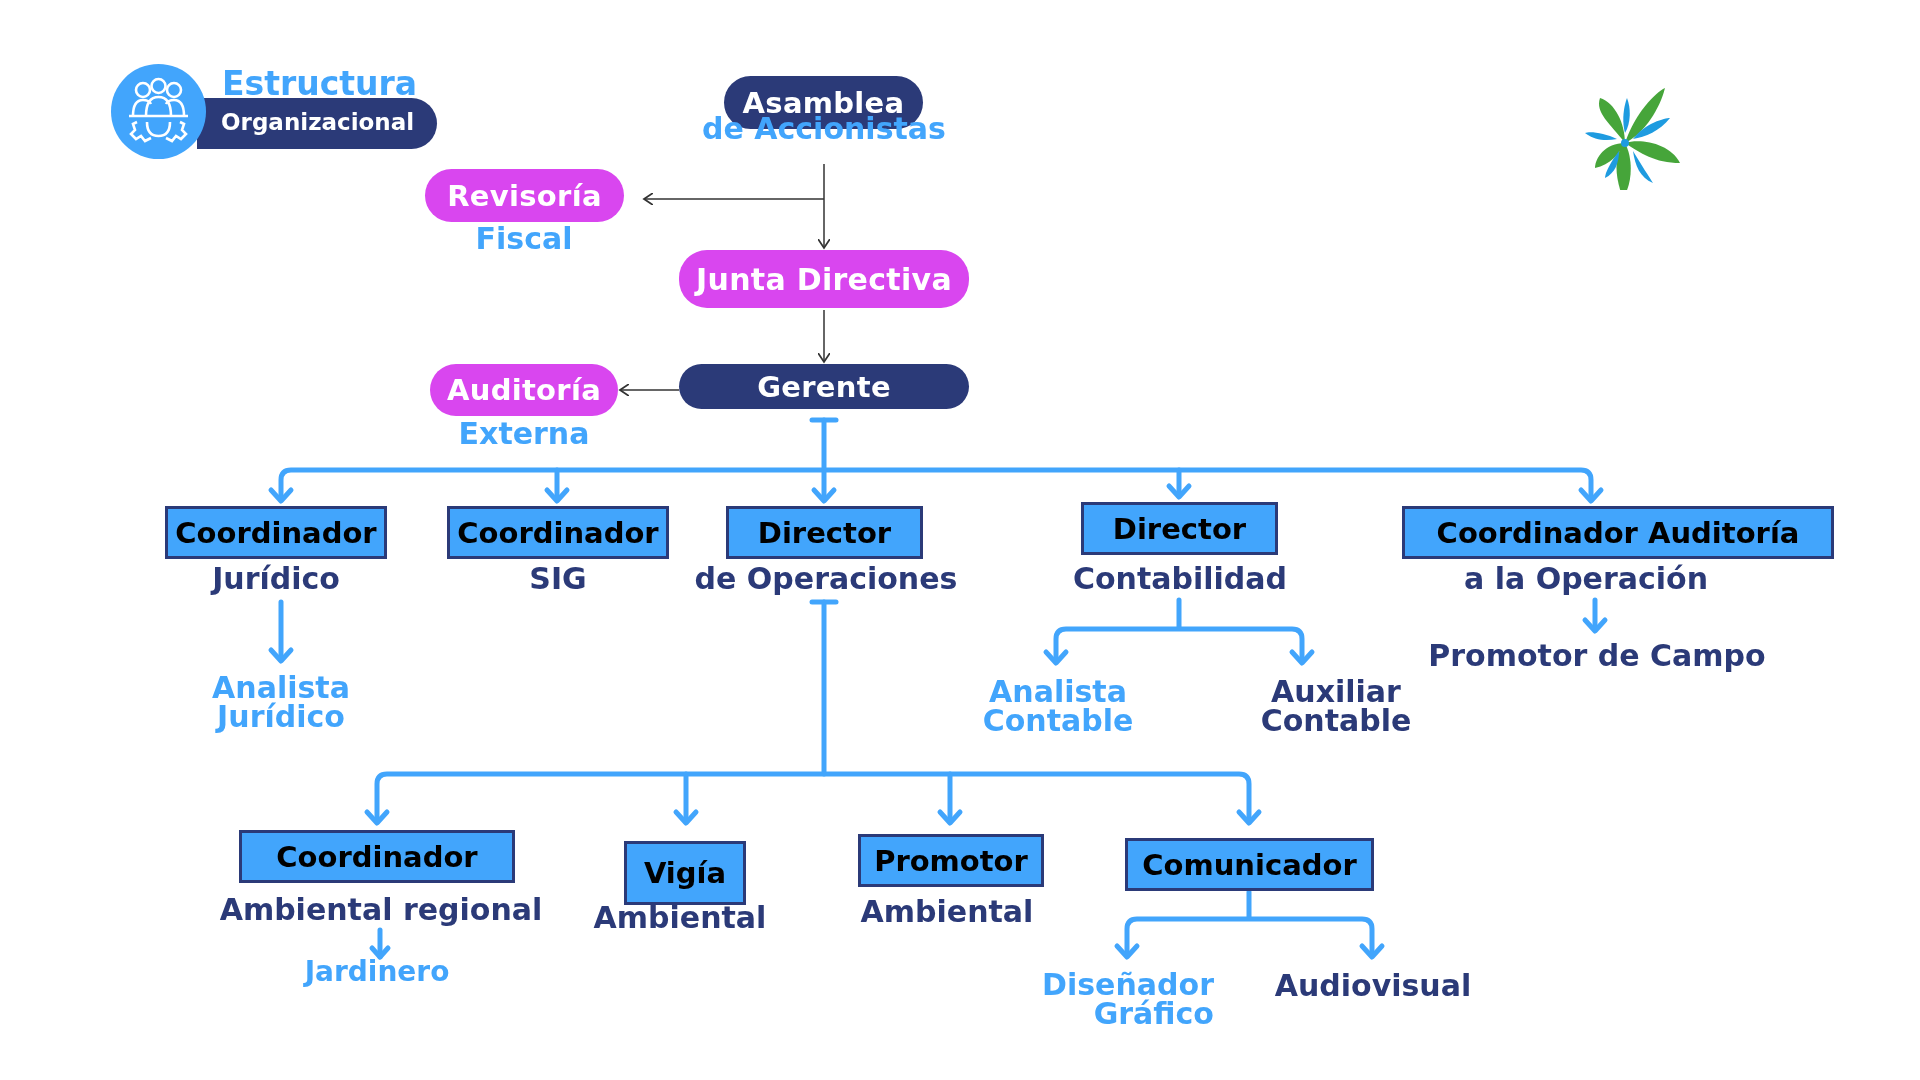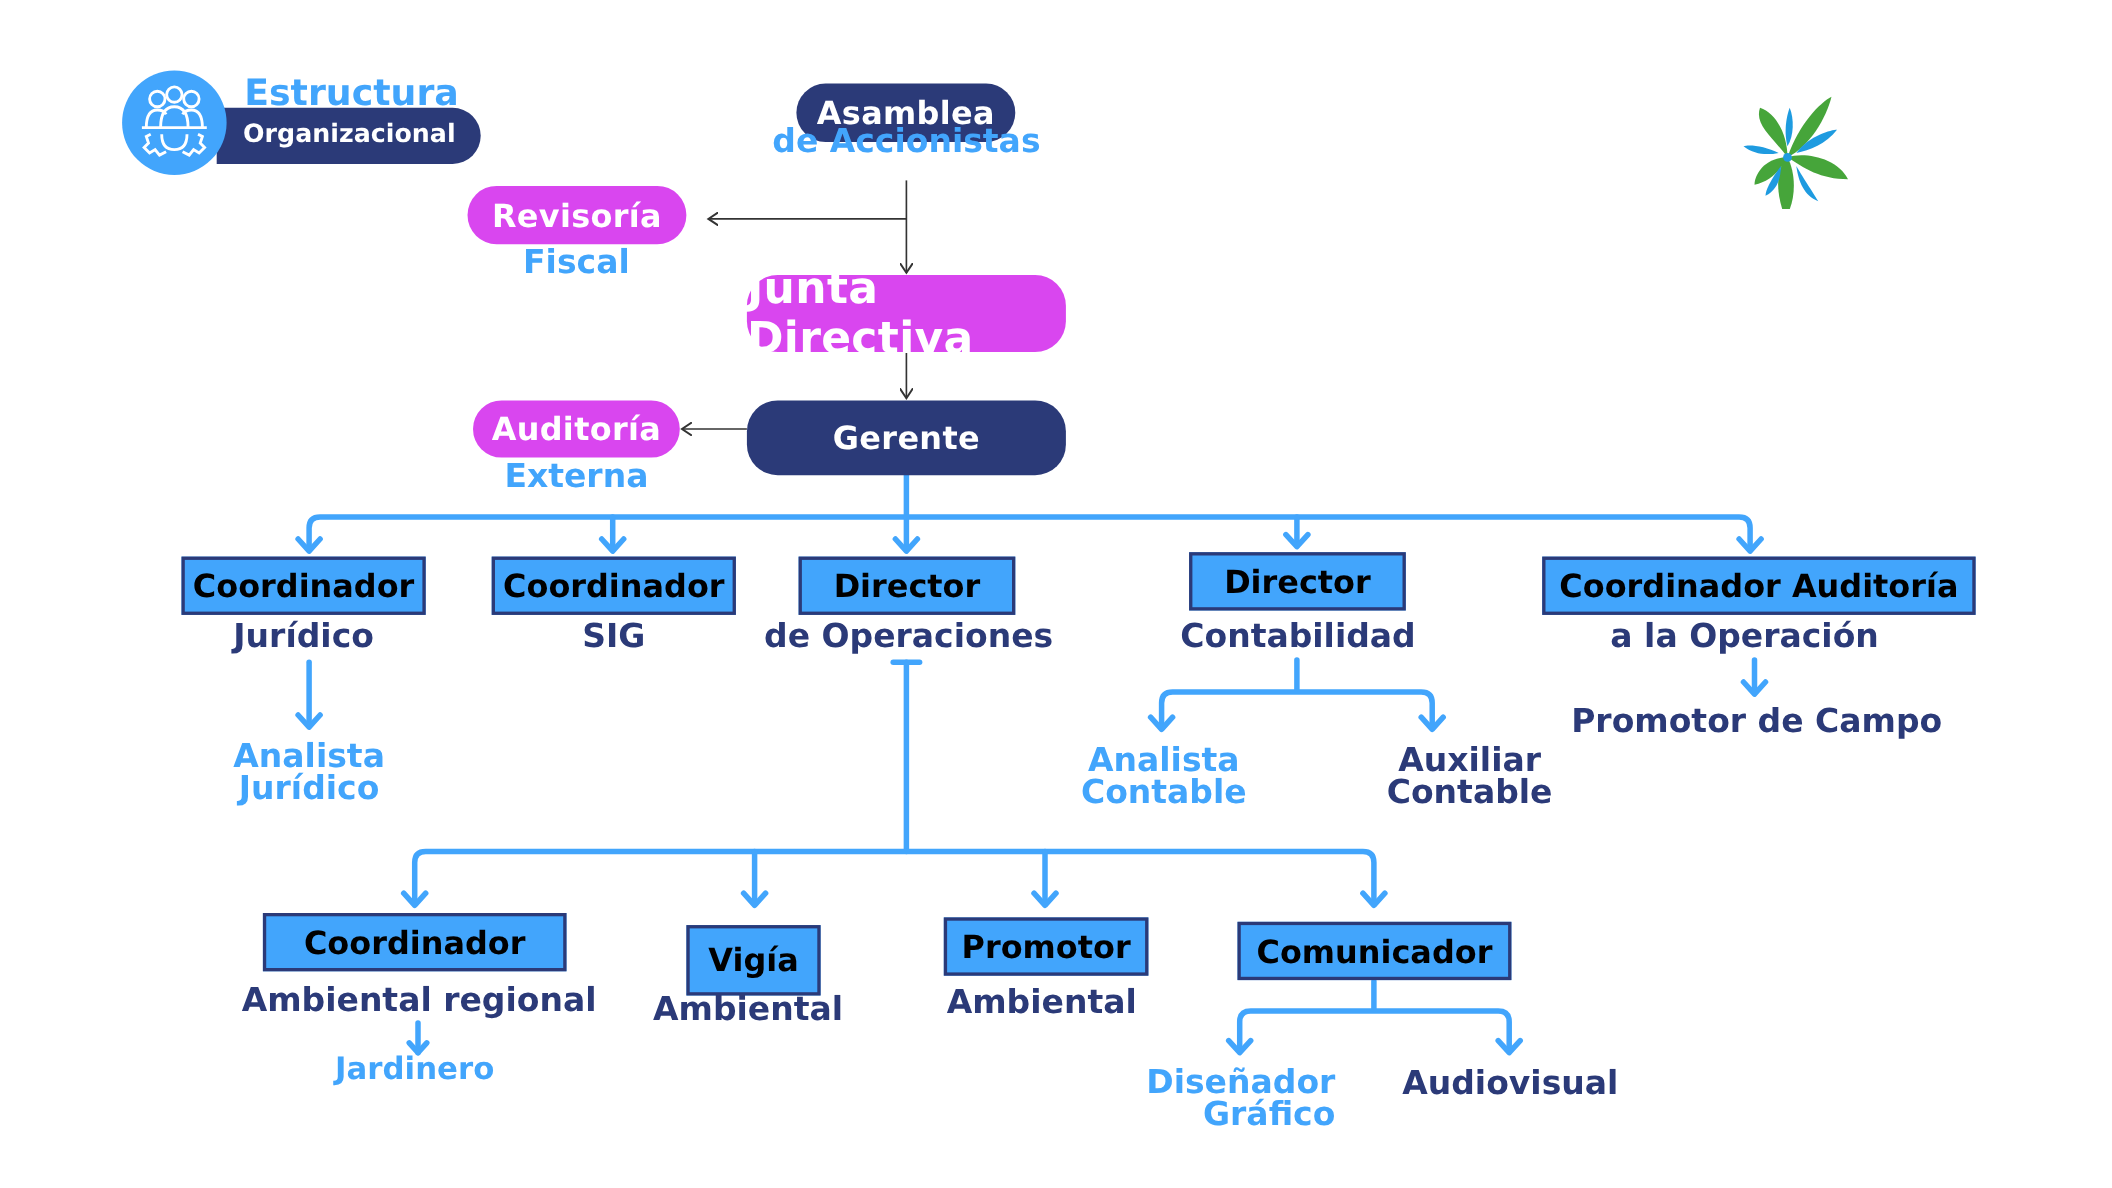--- a/index.html
+++ b/index.html
@@ -124,25 +124,25 @@
 <div class="pill dark" style="left:724px;top:76px;width:199px;height:53px;font-size:29px;">
   <span>Asamblea</span>
 </div>
 <div class="lbl blue t30" style="left:824px;top:114px;text-align:center;">de Accionistas</div>
 
 <div class="pill light" style="left:425px;top:169px;width:199px;height:53px;font-size:29px;">
   <span>Revisoría</span>
 </div>
 <div class="lbl blue t30" style="left:524px;top:224px;">Fiscal</div>
 
-<div class="pill light" style="left:679px;top:250px;width:290px;height:70px;font-size:40px;">
+<div class="pill light" style="left:679px;top:250px;width:290px;height:58px;font-size:30px;">
   <span>Junta Directiva</span>
 </div>
 
-<div class="pill dark" style="left:679px;top:364px;width:290px;height:68px;font-size:29px;">
+<div class="pill dark" style="left:679px;top:364px;width:290px;height:45px;font-size:29px;">
   <span>Gerente</span>
 </div>
 
 <div class="pill light" style="left:430px;top:364px;width:188px;height:52px;font-size:29px;">
   <span>Auditoría</span>
 </div>
 <div class="lbl blue t30" style="left:524px;top:419px;">Externa</div>
 
 <div class="box" style="left:165px;top:506px;width:222px;height:53px;">
   <span>Coordinador</span>
@@ -169,21 +169,21 @@
 <div class="lbl navy t30" style="left:1180px;top:564px;">Contabilidad</div>
 <div class="lbl blue t30 two" style="left:1058px;top:678px;">
   <div>Analista</div>
   <div>Contable</div>
 </div>
 <div class="lbl navy t30 two" style="left:1336px;top:678px;">
   <div>Auxiliar</div>
   <div>Contable</div>
 </div>
 
-<div class="box" style="left:1402px;top:506px;width:394px;height:53px;">
+<div class="box" style="left:1402px;top:506px;width:432px;height:53px;">
   <span>Coordinador Auditoría</span>
 </div>
 <div class="lbl navy t30" style="left:1586px;top:564px;">a la Operación</div>
 <div class="lbl navy t30" style="left:1597px;top:641px;">Promotor de Campo</div>
 
 <div class="box" style="left:239px;top:830px;width:276px;height:53px;">
   <span>Coordinador</span>
 </div>
 <div class="lbl navy t30" style="left:381px;top:895px;">Ambiental regional</div>
 <div class="lbl blue t28" style="left:377px;top:958px;">Jardinero</div>

